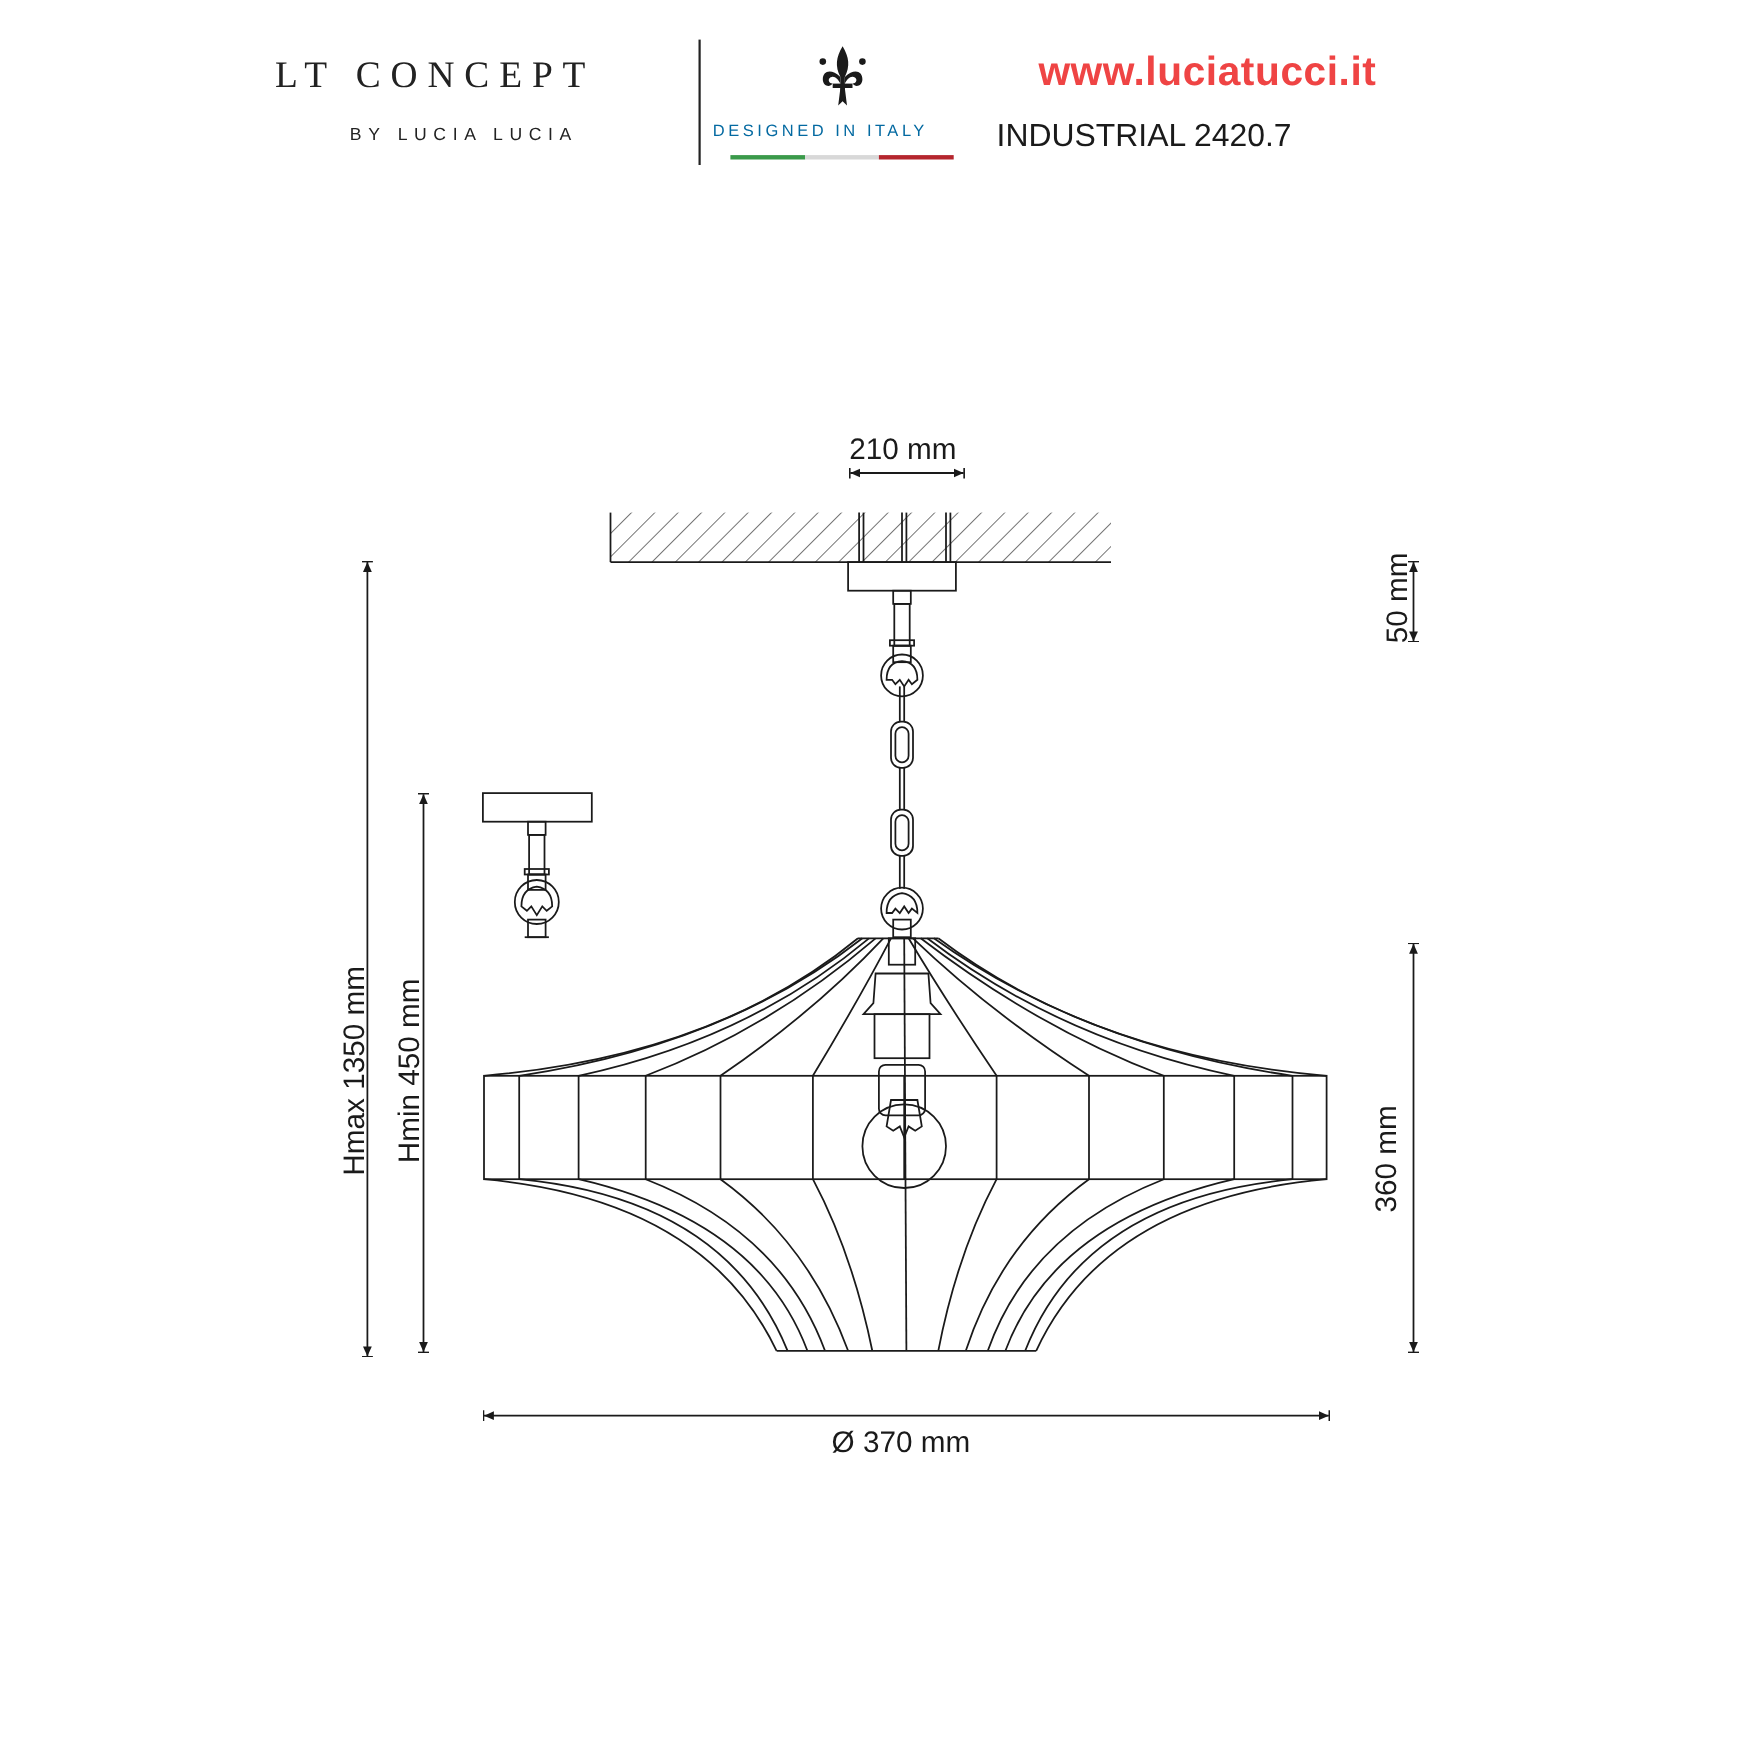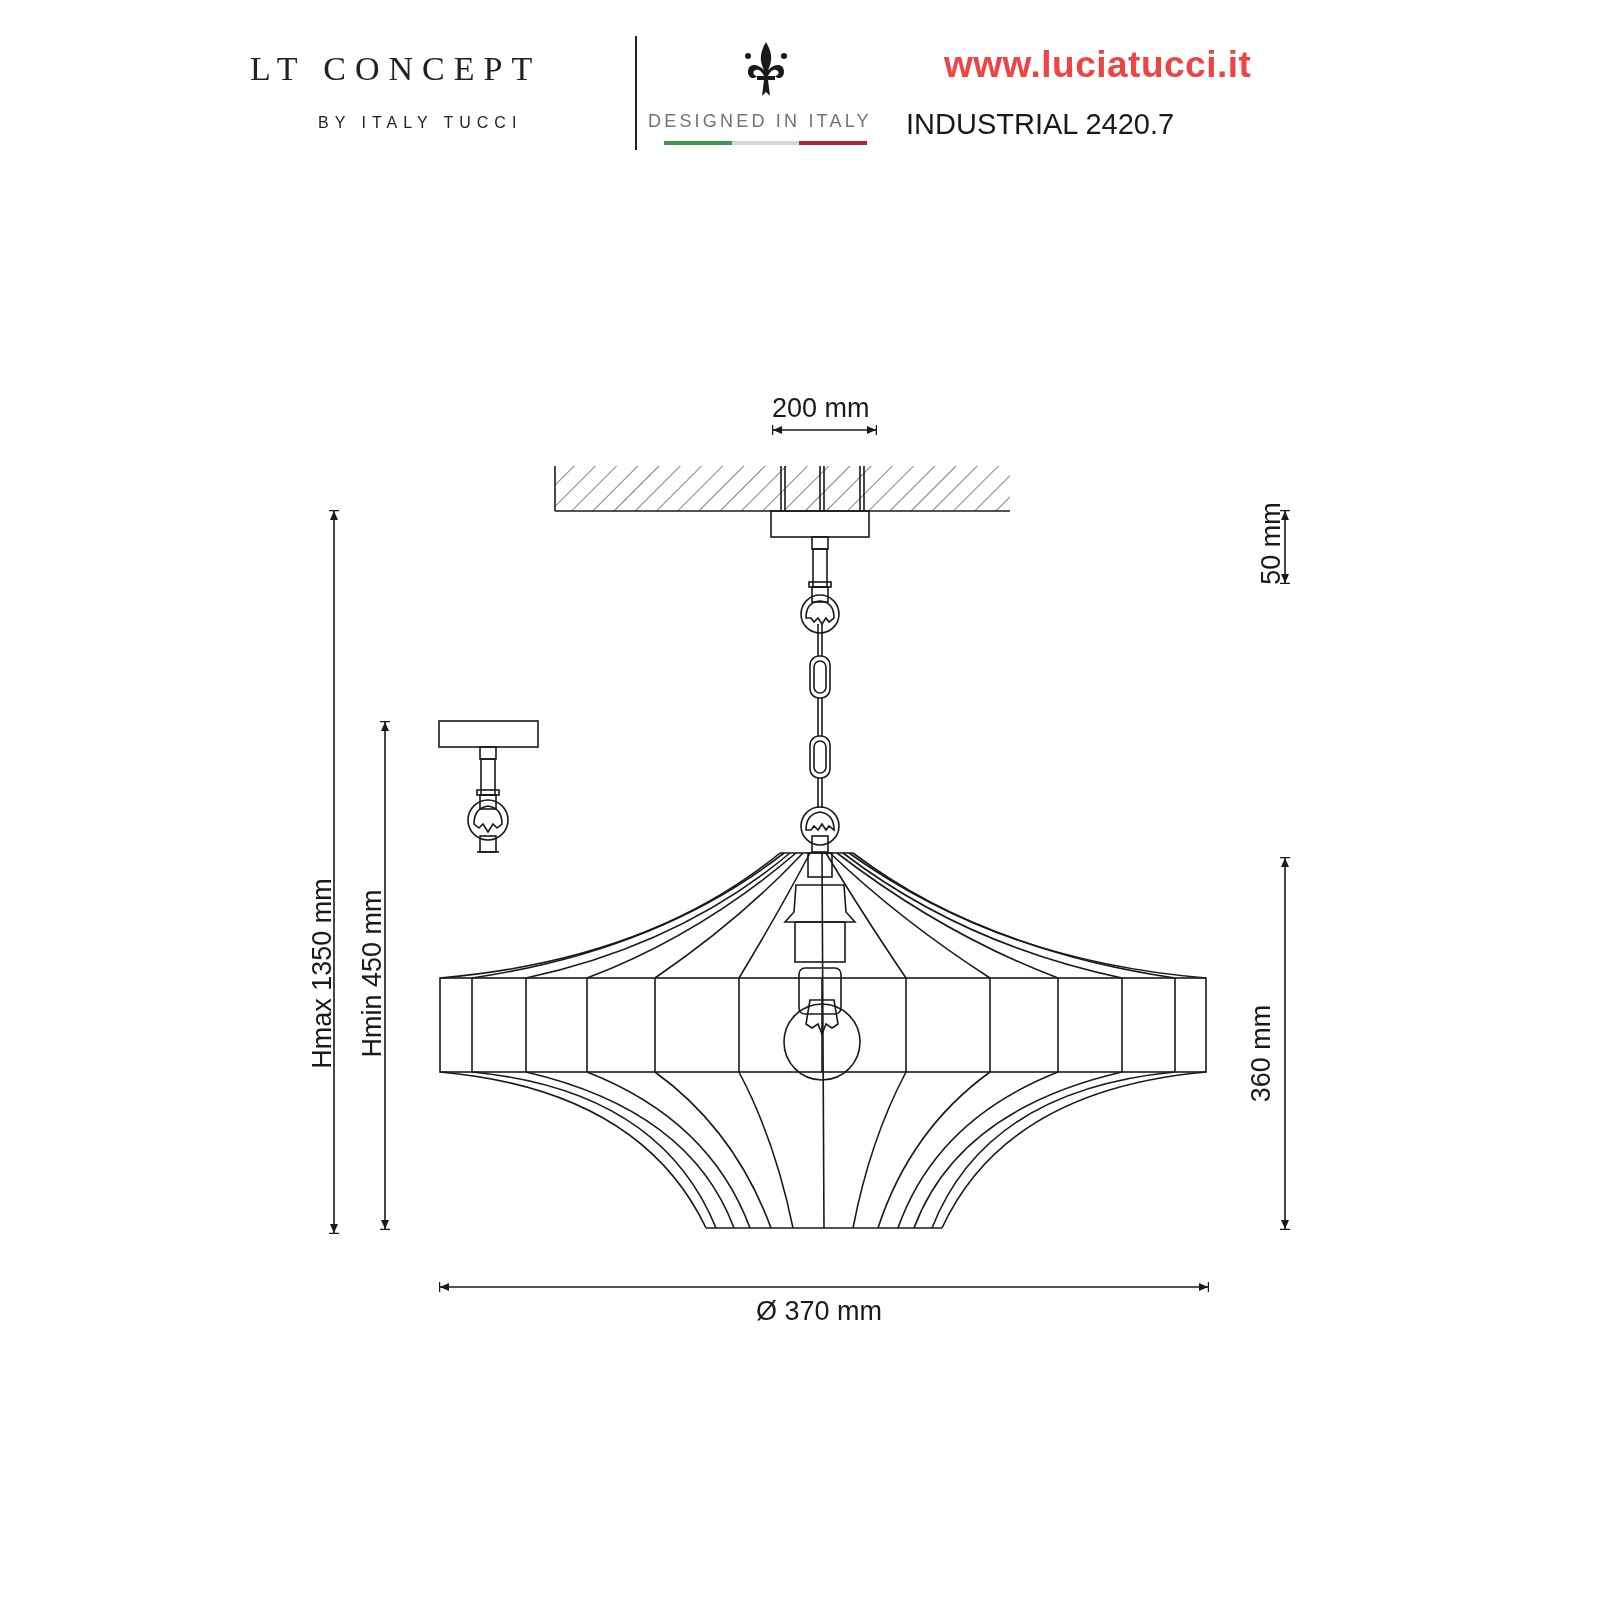--- a/index.html
+++ b/index.html
@@ -1,34 +1,34 @@
 <!DOCTYPE html>
 <html><head>
 <meta charset="utf-8">
 <style>
   html, body { margin:0; padding:0; background:#ffffff; }
   body { width:1600px; height:1600px; position:relative; overflow:hidden; font-family:"Liberation Sans", sans-serif; color:#1a1a1a; }
   .abs { position:absolute; }
   .brand-title { left:250px; top:50px; font-family:"Liberation Serif", serif; font-size:34px; letter-spacing:9px; font-weight:normal; color:#222; white-space:nowrap; }
   .brand-sub { left:318px; top:114px; font-size:16px; letter-spacing:6px; color:#222; white-space:nowrap; }
   .brand-divider { left:635px; top:36px; width:2px; height:114px; background:#222; }
-  .designed { left:648px; top:111px; font-size:18px; letter-spacing:3.2px; color:#737373; white-space:nowrap; }
+  .designed { left:648px; top:111px; font-size:15px; letter-spacing:3.2px; color:#0369a1; white-space:nowrap; }
   .flag { left:664px; top:141px; width:203px; height:4px; display:flex; }
   .flag span { flex:1; height:4px; }
   .website { left:944px; top:44px; font-size:37px; font-weight:bold; color:#ef4444; white-space:nowrap; letter-spacing:0.5px; }
   .model { left:906px; top:108px; font-size:29px; color:#1a1a1a; white-space:nowrap; }
   svg.drawing { position:absolute; left:0; top:0; }
   .dim-label { position:absolute; font-size:27px; color:#1a1a1a; white-space:nowrap; }
   .rot { transform:rotate(-90deg); transform-origin:center center; }
 </style>
 </head>
 <body>
 
 <div class="abs brand-title">LT CONCEPT</div>
-<div class="abs brand-sub">BY ITALY TUCCI</div>
+<div class="abs brand-sub">BY LUCIA LUCIA</div>
 <div class="abs brand-divider"></div>
 
 <svg class="abs" style="left:742px;top:40px;" width="48" height="60" viewBox="0 0 48 60">
   <g fill="#1a1a1a">
     <path d="M24 2 C18 12 17 20 22 30 L22 44 L26 44 L26 30 C31 20 30 12 24 2 Z"></path>
     <path d="M22 30 C14 22 6 24 6 32 C6 38 12 40 15 36 C11 36 10 31 14 30 C17 29 20 32 22 36 Z"></path>
     <path d="M26 30 C34 22 42 24 42 32 C42 38 36 40 33 36 C37 36 38 31 34 30 C31 29 28 32 26 36 Z"></path>
     <rect x="15" y="36" width="18" height="4"></rect>
     <path d="M22 40 L20 56 L24 52 L28 56 L26 40 Z"></path>
     <circle cx="6" cy="16" r="3"></circle>
@@ -172,18 +172,18 @@
   <g stroke="#1a1a1a" stroke-width="1.6" fill="none">
     <line x1="773" y1="430" x2="876" y2="430" marker-start="url(#arr)" marker-end="url(#arr)"></line>
     <line x1="1285" y1="511" x2="1285" y2="583" marker-start="url(#arr)" marker-end="url(#arr)"></line>
     <line x1="334" y1="511" x2="334" y2="1233" marker-start="url(#arr)" marker-end="url(#arr)"></line>
     <line x1="385" y1="722" x2="385" y2="1229" marker-start="url(#arr)" marker-end="url(#arr)"></line>
     <line x1="1285" y1="858" x2="1285" y2="1229" marker-start="url(#arr)" marker-end="url(#arr)"></line>
     <line x1="440" y1="1287" x2="1208" y2="1287" marker-start="url(#arr)" marker-end="url(#arr)"></line>
   </g>
 </svg>
 
-<div class="dim-label" style="left:772px;top:393px;">200 mm</div>
+<div class="dim-label" style="left:772px;top:393px;">210 mm</div>
 <div class="dim-label rot" style="left:1216px;top:528px;width:110px;text-align:center;">50 mm</div>
 <div class="dim-label rot" style="left:217px;top:958px;width:210px;text-align:center;">Hmax 1350 mm</div>
 <div class="dim-label rot" style="left:272px;top:958px;width:200px;text-align:center;">Hmin 450 mm</div>
 <div class="dim-label rot" style="left:1196px;top:1038px;width:130px;text-align:center;">360 mm</div>
 <div class="dim-label" style="left:756px;top:1296px;">Ø 370 mm</div>
 
 </body></html>

